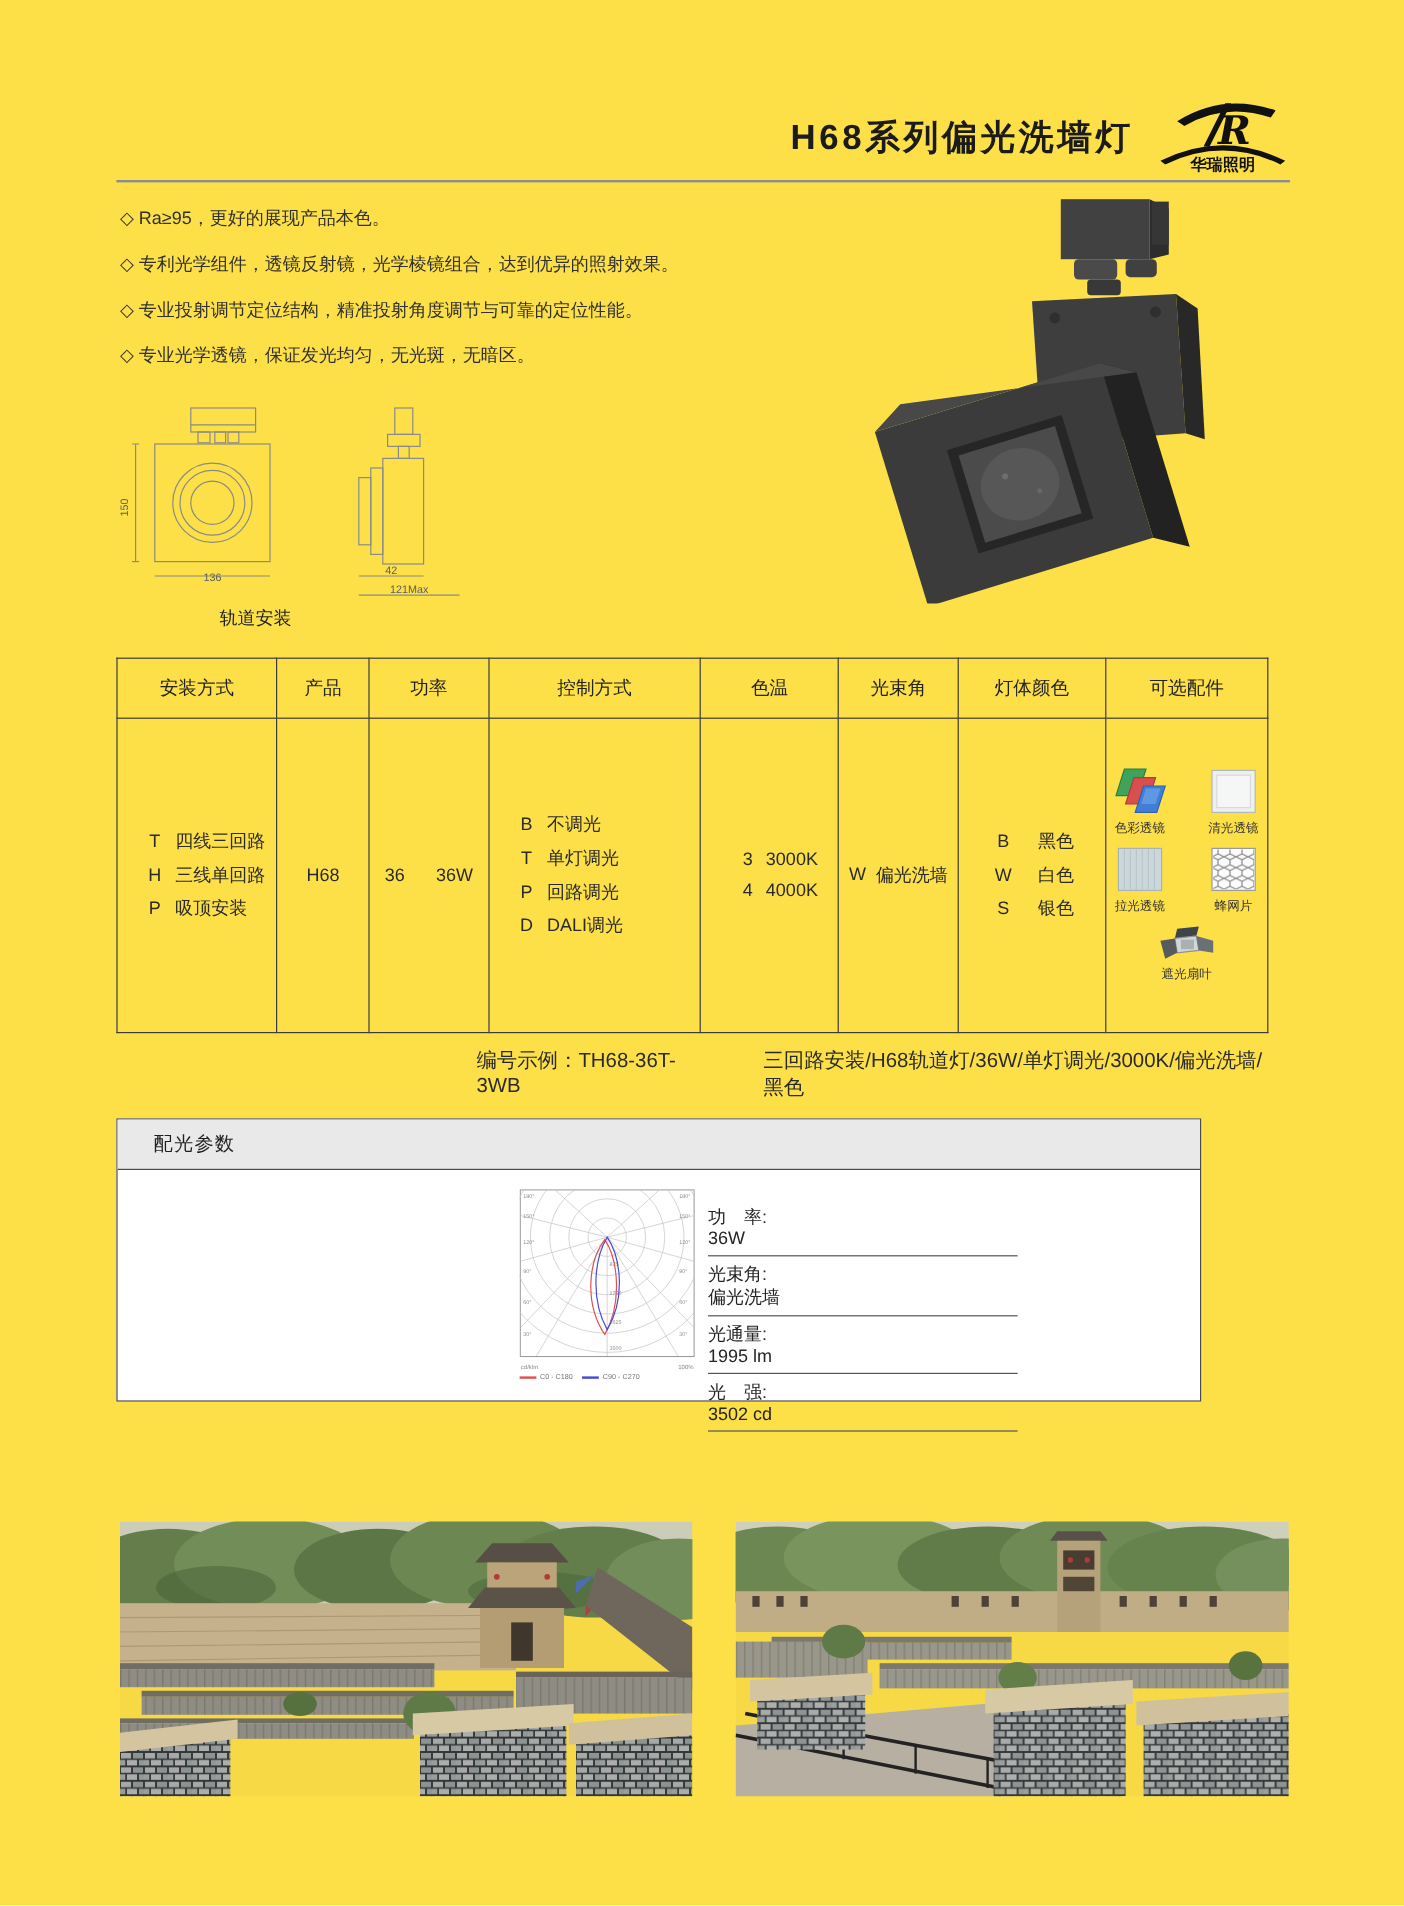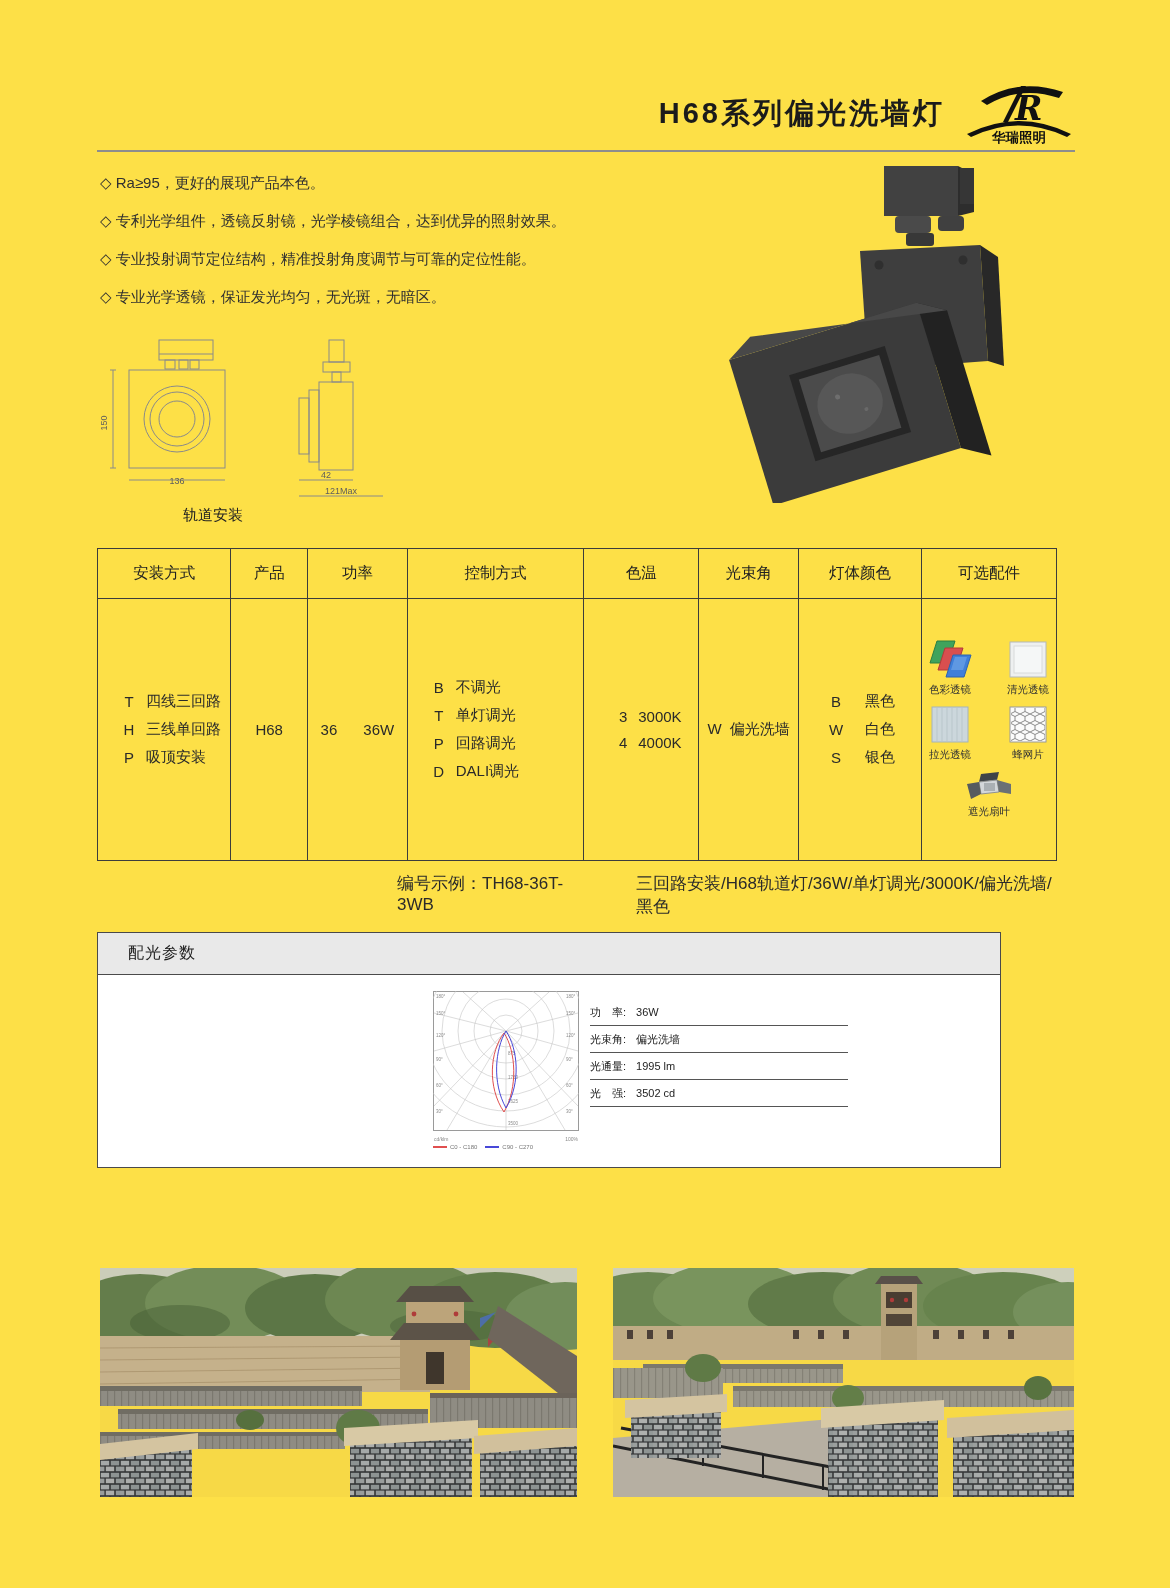--- a/index.html
+++ b/index.html
@@ -39,21 +39,21 @@
   .panel{position:absolute;top:932px;left:97px;width:904px;height:236px;border:1px solid #4a4a4a;background:#fff;}
   .panel-hdr{height:42px;background:#e9e9e9;border-bottom:1px solid #4a4a4a;display:flex;align-items:center;padding-left:30px;font-size:16px;letter-spacing:1px;color:#1e1e1e;}
   .panel-body{position:relative;height:192px;}
   .chart-wrap{position:absolute;left:335px;top:16px;width:146px;}
   .chart-footer{display:flex;justify-content:space-between;font-size:5px;color:#888;margin-top:1px;padding:0 1px;}
   .chart-legend{display:flex;gap:8px;align-items:center;font-size:6px;color:#777;margin-top:2px;}
   .lgd{display:flex;align-items:center;gap:3px;}
   .lgd .sw{width:14px;height:2px;display:inline-block;}
   .specs{position:absolute;left:492px;top:24px;width:258px;}
   .model-row{font-size:20px;color:#2c2c2c;padding-bottom:5px;border-bottom:1px solid #555;}
-  .p-row{display:flex;align-items:baseline;font-size:11px;color:#242424;padding:6px 0 5px 0;border-bottom:1px solid #555;}
+  .p-row{display:flex;align-items:baseline;font-size:15px;color:#242424;padding:6px 0 5px 0;border-bottom:1px solid #555;flex-direction:column;}
   .p-row .pl{margin-right:10px;}
   
   .photo{position:absolute;top:1268px;}
   .photo.left{left:100px;}
   .photo.right{left:613px;}
 </style>
 </head>
 <body>
 
 <div class="page">

